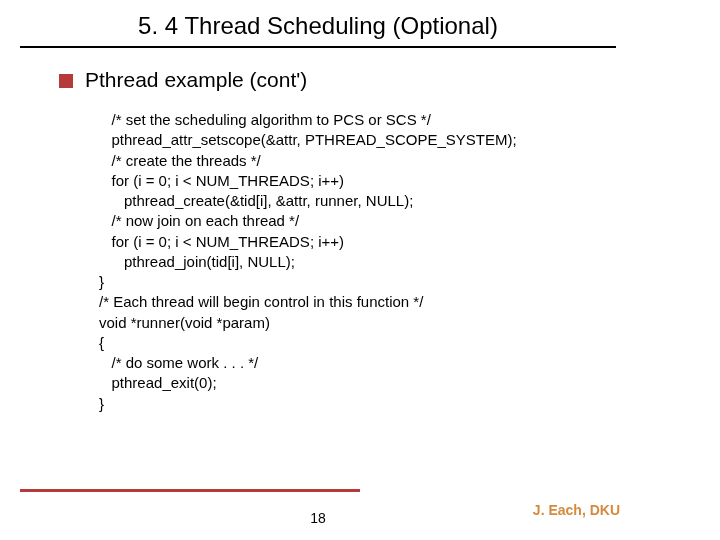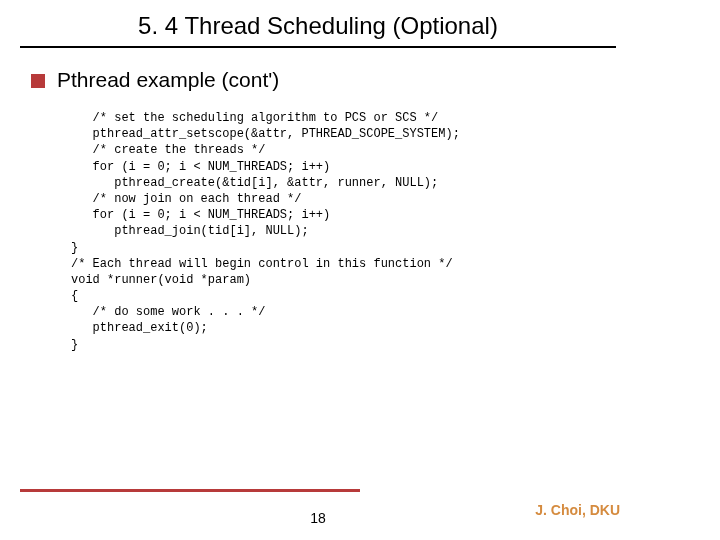--- a/index.html
+++ b/index.html
@@ -27,42 +27,43 @@
     font-size: 24px;
     padding: 4px 0 6px 0;
   }
   .title-rule {
     margin: 0 20px 0 20px;
     border: none;
     border-top: 2px solid #000;
   }
   .body {
     padding: 20px 28px 0 31px;
+    margin-left: 28px;
   }
   .bullet-row {
     display: flex;
     align-items: center;
     gap: 12px;
     margin-bottom: 18px;
   }
   .bullet-sq {
     width: 14px;
     height: 14px;
     background: #b73a3a;
     flex: 0 0 auto;
     position: relative;
     top: 1px;
   }
   .bullet-text {
     font-size: 21px;
     color: #000;
   }
   .code {
-    font-family: Liberation Mono, monospace;
-    font-size: 12px;
+    font-family: Liberation Sans, sans-serif;
+    font-size: 15px;
     line-height: 1.35;
     white-space: pre;
     margin-left: 40px;
     color: #000;
   }
   .footer-rule {
     position: absolute;
     left: 20px;
     bottom: 40px;
     width: 340px;
@@ -115,15 +116,15 @@
 /* Each thread will begin control in this function */
 void *runner(void *param)
 {
    /* do some work . . . */
    pthread_exit(0);
 }</div>
   </div>
 
   <hr class="footer-rule">
   <div class="page-num">18</div>
-  <div class="credit">J. Choi, DKU</div>
+  <div class="credit">J. Each, DKU</div>
 
 </div>
 
 </body></html>

